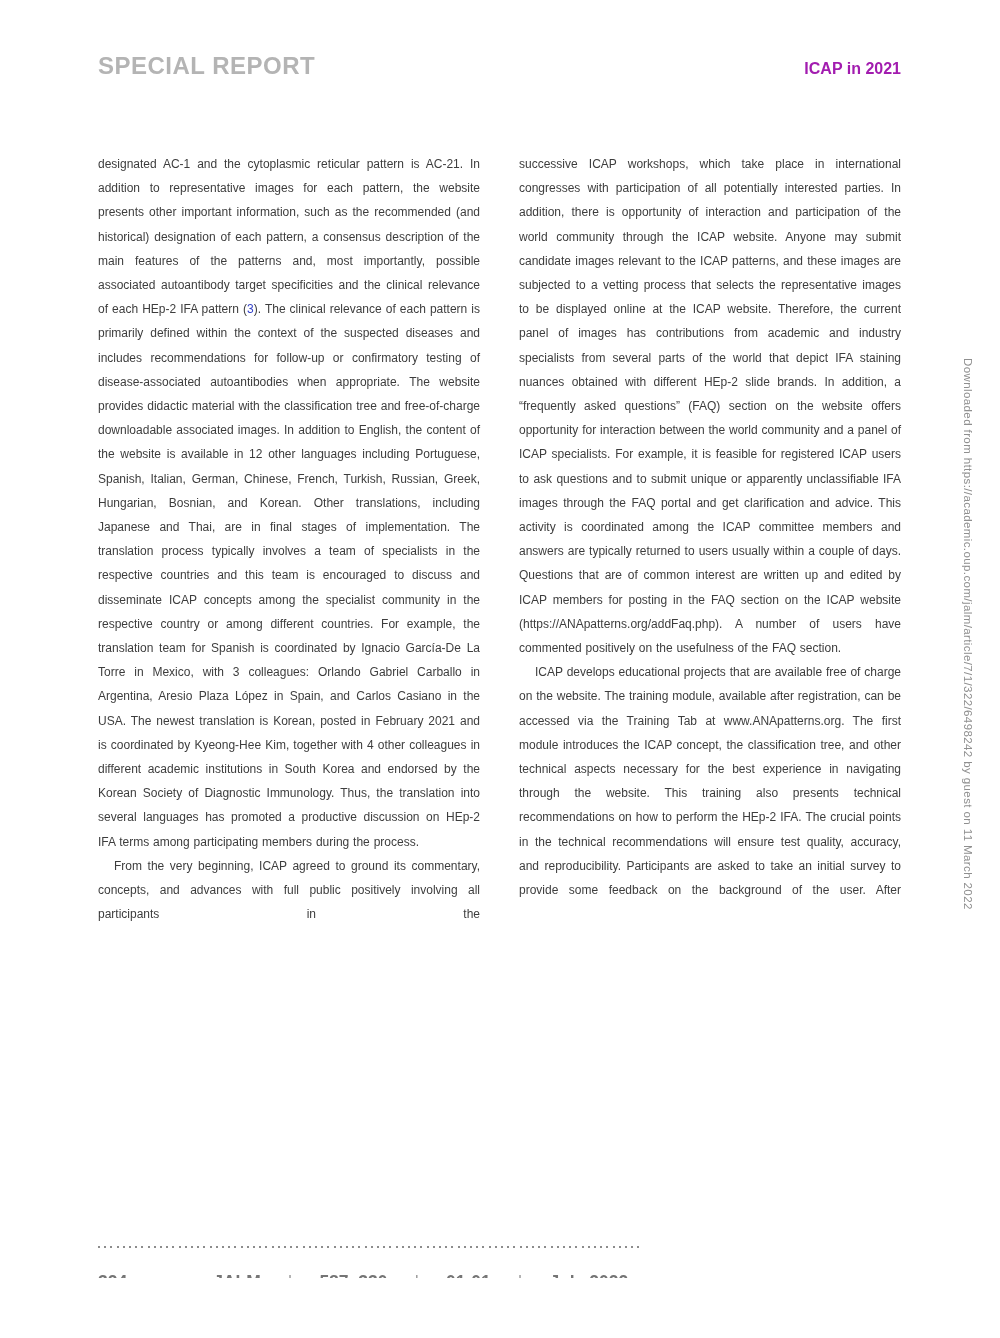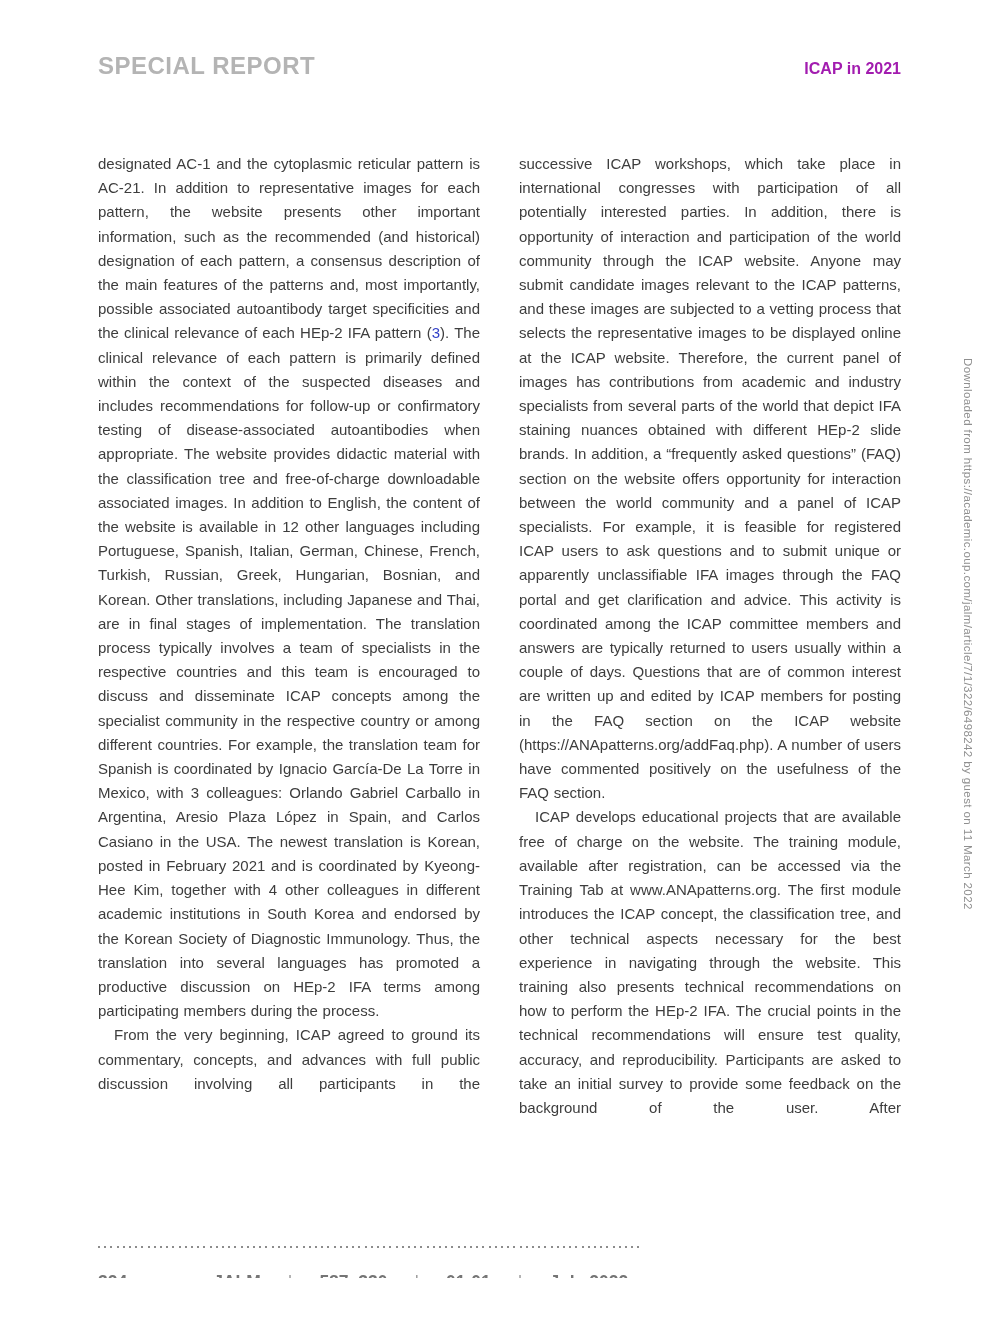--- a/index.html
+++ b/index.html
@@ -24,21 +24,21 @@
     font-size:16px;font-weight:600;color:#a21caf;margin-top:8px;
   }
   
   .cols{
     position:absolute;left:98px;top:152px;width:803px;
     display:flex;gap:39px;
   }
   .col{width:382px;}
   .col p{
     margin:0;
-    font-size:15px;line-height:24.2px;
+    font-size:12px;line-height:24.2px;
     text-align:justify;
     color:#3d3d3d;
     word-spacing:.5px;
   }
   .col p.indent{text-indent:16px;}
   .col p.cont{text-align-last:justify;}
   .ref-link{color:#3341c8;text-decoration:none;cursor:pointer;}
   
   .watermark{
     position:absolute;
@@ -69,21 +69,21 @@
 <div class="page">
 
   <header class="hdr">
     <div class="section-label">SPECIAL REPORT</div>
     <div class="running-title">ICAP in 2021</div>
   </header>
 
   <main class="cols">
     <div class="col">
       <p><span>designated AC-1 and the cytoplasmic reticular pattern is AC-21. In addition to representative images for each pattern, the website presents other important information, such as the recommended (and historical) designation of each pattern, a consensus description of the main features of the patterns and, most importantly, possible associated autoantibody target specificities and the clinical relevance of each HEp-2 IFA pattern (</span><a class="ref-link">3</a><span>). The clinical relevance of each pattern is primarily defined within the context of the suspected diseases and includes recommendations for follow-up or confirmatory testing of disease-associated autoantibodies when appropriate. The website provides didactic material with the classification tree and free-of-charge downloadable associated images. In addition to English, the content of the website is available in 12 other languages including Portuguese, Spanish, Italian, German, Chinese, French, Turkish, Russian, Greek, Hungarian, Bosnian, and Korean. Other translations, including Japanese and Thai, are in final stages of implementation. The translation process typically involves a team of specialists in the respective countries and this team is encouraged to discuss and disseminate ICAP concepts among the specialist community in the respective country or among different countries. For example, the translation team for Spanish is coordinated by Ignacio García-De La Torre in Mexico, with 3 colleagues: Orlando Gabriel Carballo in Argentina, Aresio Plaza López in Spain, and Carlos Casiano in the USA. The newest translation is Korean, posted in February 2021 and is coordinated by Kyeong-Hee Kim, together with 4 other colleagues in different academic institutions in South Korea and endorsed by the Korean Society of Diagnostic Immunology. Thus, the translation into several languages has promoted a productive discussion on HEp-2 IFA terms among participating members during the process.</span></p>
-      <p class="indent cont">From the very beginning, ICAP agreed to ground its commentary, concepts, and advances with full public discussion involving all participants in the</p>
+      <p class="indent cont">From the very beginning, ICAP agreed to ground its commentary, concepts, and advances with full public positively involving all participants in the</p>
     </div>
     <div class="col">
       <p>successive ICAP workshops, which take place in international congresses with participation of all potentially interested parties. In addition, there is opportunity of interaction and participation of the world community through the ICAP website. Anyone may submit candidate images relevant to the ICAP patterns, and these images are subjected to a vetting process that selects the representative images to be displayed online at the ICAP website. Therefore, the current panel of images has contributions from academic and industry specialists from several parts of the world that depict IFA staining nuances obtained with different HEp-2 slide brands. In addition, a “frequently asked questions” (FAQ) section on the website offers opportunity for interaction between the world community and a panel of ICAP specialists. For example, it is feasible for registered ICAP users to ask questions and to submit unique or apparently unclassifiable IFA images through the FAQ portal and get clarification and advice. This activity is coordinated among the ICAP committee members and answers are typically returned to users usually within a couple of days. Questions that are of common interest are written up and edited by ICAP members for posting in the FAQ section on the ICAP website (https://ANApatterns.org/addFaq.php). A number of users have commented positively on the usefulness of the FAQ section.</p>
       <p class="indent cont">ICAP develops educational projects that are available free of charge on the website. The training module, available after registration, can be accessed via the Training Tab at www.ANApatterns.org. The first module introduces the ICAP concept, the classification tree, and other technical aspects necessary for the best experience in navigating through the website. This training also presents technical recommendations on how to perform the HEp-2 IFA. The crucial points in the technical recommendations will ensure test quality, accuracy, and reproducibility. Participants are asked to take an initial survey to provide some feedback on the background of the user. After</p>
     </div>
   </main>
 
   <aside class="watermark">Downloaded from https://academic.oup.com/jalm/article/7/1/322/6498242 by guest on 11 March 2022</aside>
 
   <footer>

